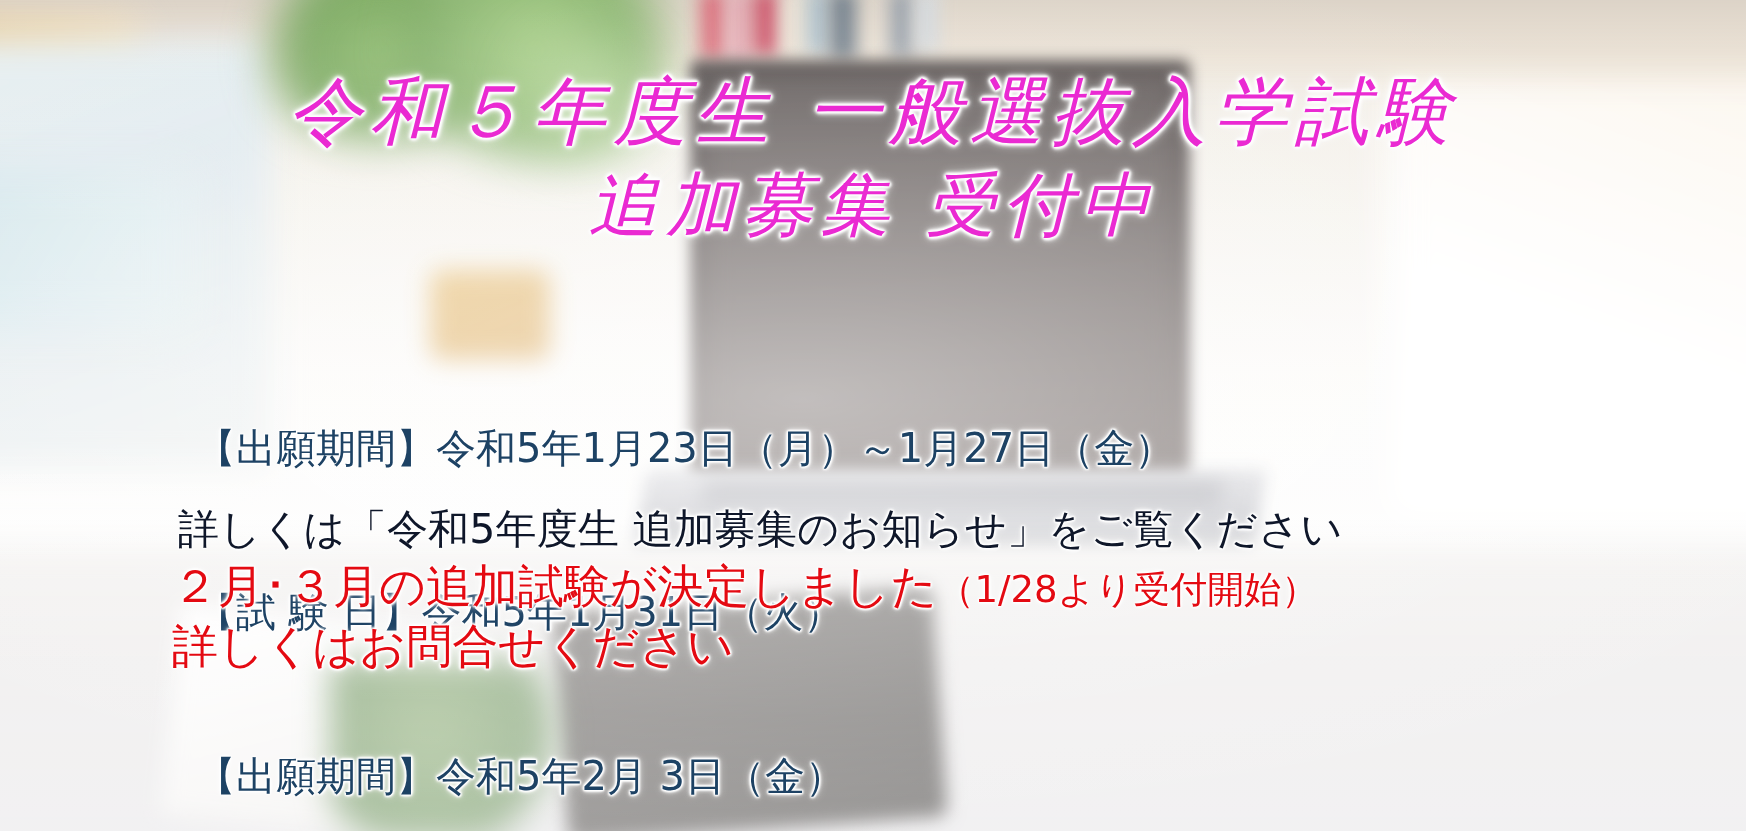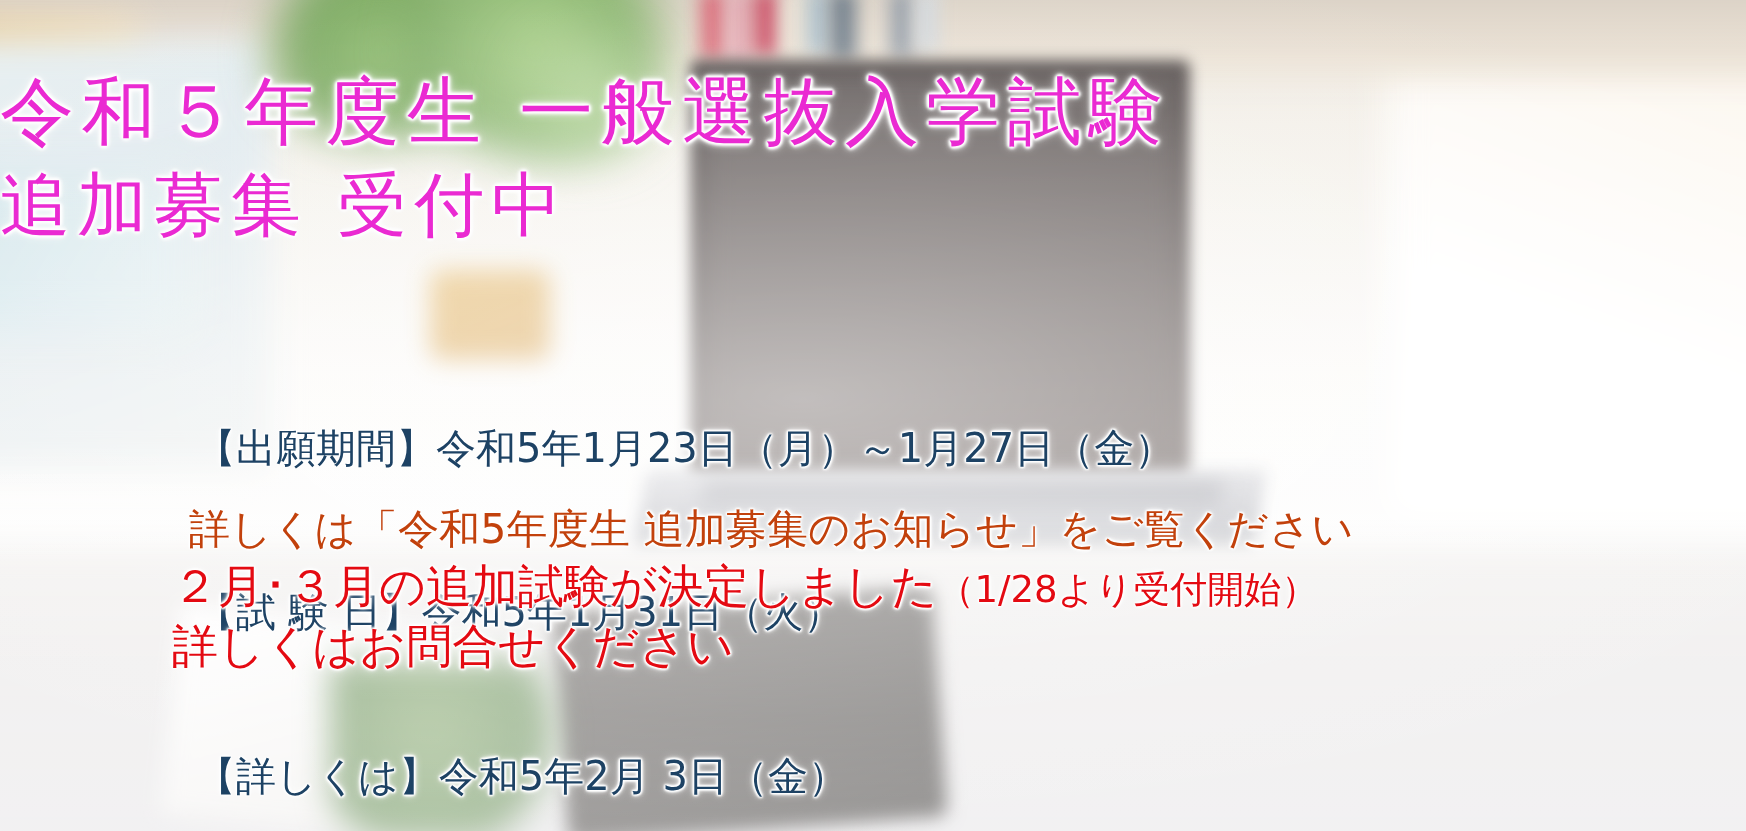--- a/index.html
+++ b/index.html
@@ -98,21 +98,21 @@
   .veil{
     position:absolute;inset:0;
     background:
       radial-gradient(ellipse 70% 55% at 46% 48%,rgba(255,255,255,.50) 0%,rgba(255,255,255,.10) 70%,rgba(255,255,255,0) 100%),
       linear-gradient(180deg,rgba(255,255,255,.06) 0%,rgba(255,255,255,.22) 55%,rgba(255,255,255,.42) 100%);
   }
 
   
   .content{position:absolute;inset:0;}
 
-  .title-block{position:absolute;left:0;right:0;top:72px;text-align:left;}
+  .title-block{position:absolute;left:0;right:0;top:72px;text-align:center;font-style:italic;}
   .title-line{
     color:#ea2ad2;
     font-weight:400;
     letter-spacing:.02em;
     line-height:1.08;
     text-shadow:
       0 0 3px #fff, 0 0 3px #fff, 0 0 6px #fff, 0 0 6px #fff,
       2px 0 3px #fff, -2px 0 3px #fff, 0 2px 3px #fff, 0 -2px 3px #fff,
       0 0 12px rgba(255,255,255,.95);
   }
@@ -126,28 +126,27 @@
     white-space:pre;
     text-shadow:
       0 0 3px #fff,0 0 3px #fff,0 0 5px #fff,0 0 5px #fff,
       1px 1px 2px #fff,-1px -1px 2px #fff,1px -1px 2px #fff,-1px 1px 2px #fff,
       0 0 10px rgba(255,255,255,.9);
   }
   .details .row{display:block;margin-top:8px;}
 
   .notice{
     position:absolute;left:178px;top:505px;
-    color:#c2410c;
+    color:#0f172a;
     font-size:41px;line-height:1.2;white-space:pre;
     letter-spacing:.005em;
     text-shadow:
       0 0 3px #fff,0 0 3px #fff,0 0 5px #fff,0 0 5px #fff,
       1px 1px 2px #fff,-1px -1px 2px #fff,1px -1px 2px #fff,-1px 1px 2px #fff,
       0 0 10px rgba(255,255,255,.9);
-    margin-left: 11px;
   }
 
   .redblock{position:absolute;left:172px;top:559px;}
   .redline{
     color:#e40a12;white-space:pre;line-height:1.18;
     text-shadow:
       0 0 3px #fff,0 0 3px #fff,0 0 5px #fff,0 0 5px #fff,
       1px 1px 2px #fff,-1px -1px 2px #fff,1px -1px 2px #fff,-1px 1px 2px #fff,
       0 0 11px rgba(255,255,255,.92);
   }
@@ -200,21 +199,21 @@
   <div class="content">
 
     <div class="title-block">
       <div class="title-line l1">令和５年度生 一般選抜入学試験</div>
       <div class="title-line l2">追加募集 受付中</div>
     </div>
 
     <div class="details">
       <span class="row">【出願期間】令和5年1月23日（月）～1月27日（金）</span>
       <span class="row">【試 験 日】令和5年1月31日（火）</span>
-      <span class="row">【詳しくは】令和5年2月 3日（金）</span>
+      <span class="row">【出願期間】令和5年2月 3日（金）</span>
     </div>
 
     <div class="notice">詳しくは「令和5年度生 追加募集のお知らせ」をご覧ください</div>
 
     <div class="redblock">
       <div class="redline r1"><span>２月･３月の追加試験が決定しました</span><span class="small">（1/28より受付開始）</span></div>
       <div class="redline r2">詳しくはお問合せください</div>
     </div>
 
   </div>

